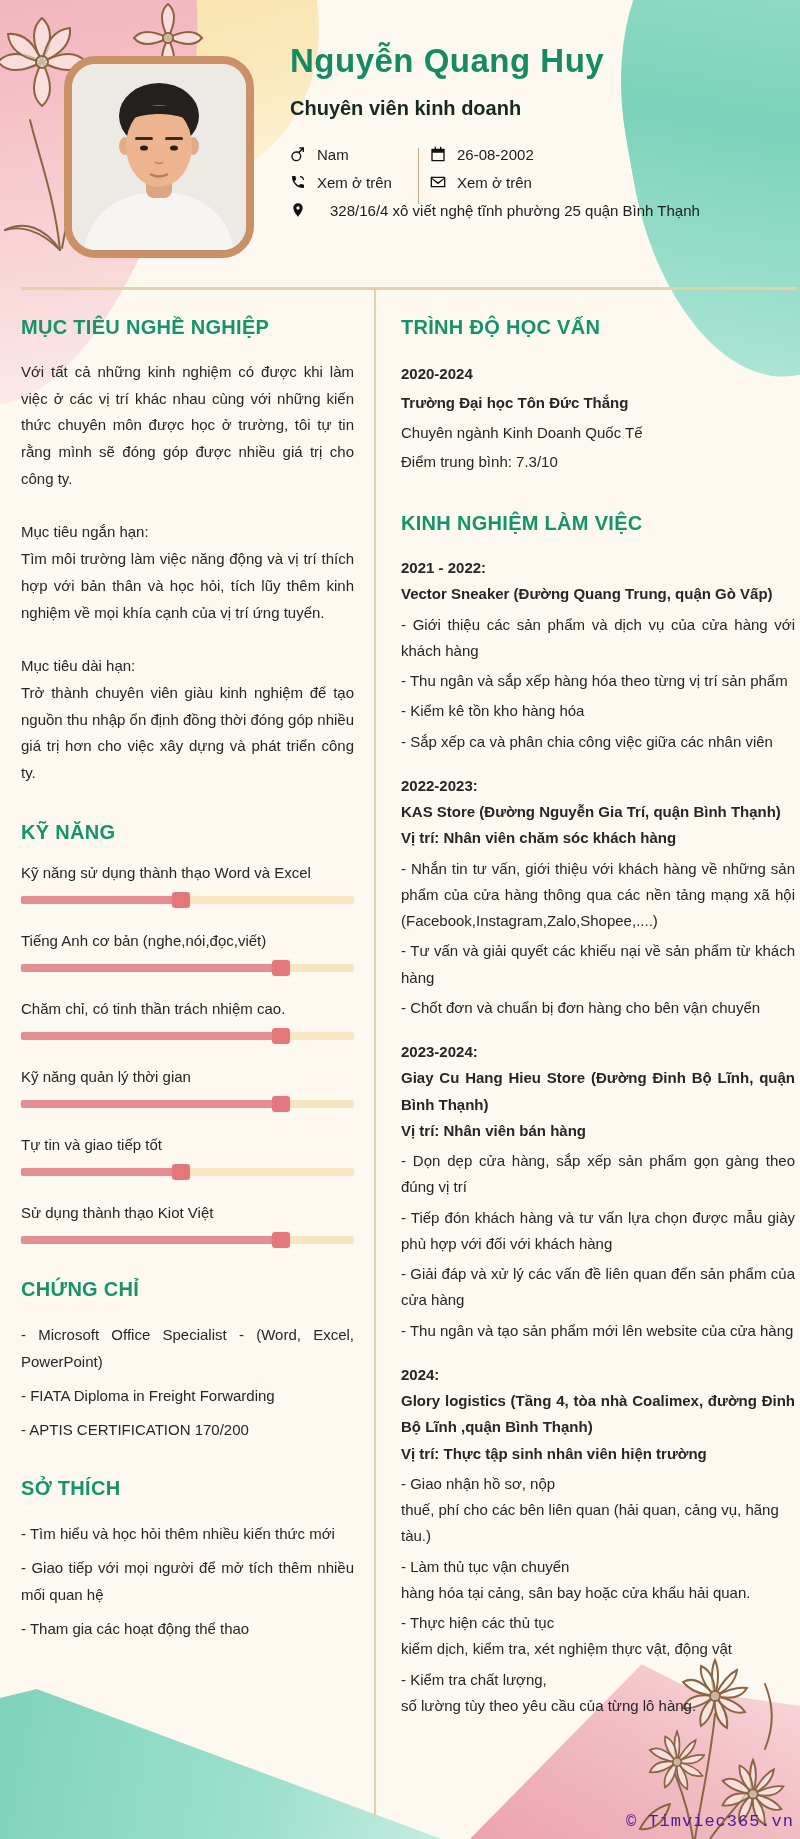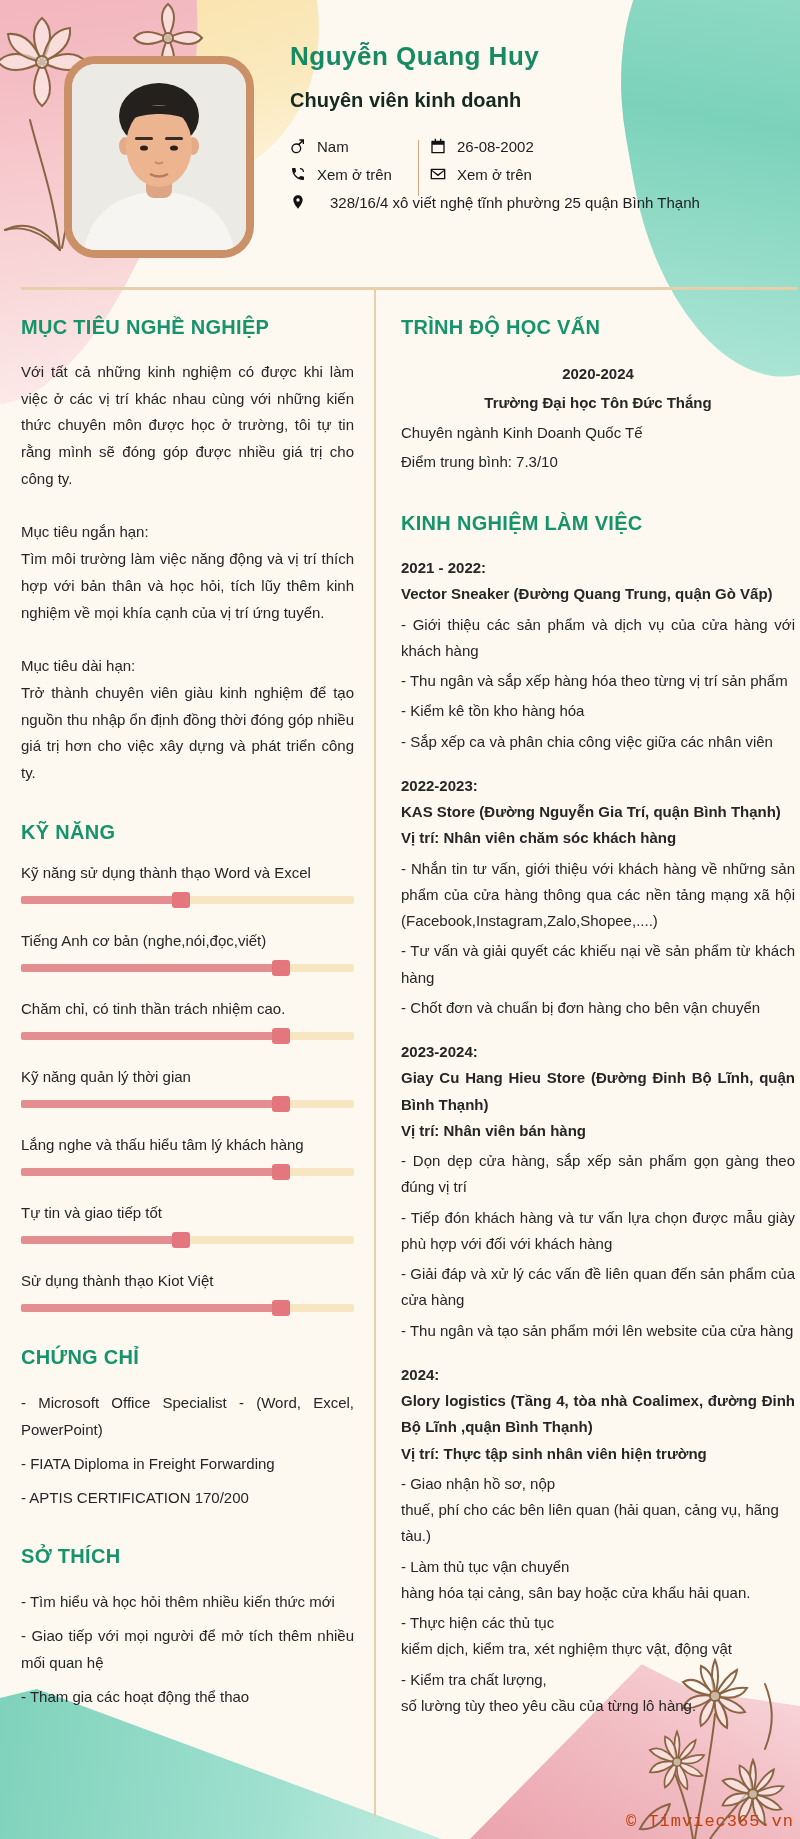--- a/index.html
+++ b/index.html
@@ -24,21 +24,21 @@
     background:linear-gradient(30deg,#eba3ad,#f2bfc5 55%,#f9dde0);
     clip-path:polygon(0 100%,52% 8%,68% 22%,100% 30%,100% 100%);}
   .decor-flowers-tl{left:0;top:0;}
   .decor-flowers-br{right:0;bottom:0;}
   
   .header{position:relative;height:287px;z-index:1;}
   .photo{position:absolute;left:64px;top:56px;width:190px;height:202px;box-sizing:border-box;
     border:8px solid #ca9169;border-radius:32px;overflow:hidden;background:#eceae5;}
   .photo svg{display:block;}
   .header-text{position:absolute;left:290px;top:42px;right:8px;}
-  .name{font-size:26px;font-weight:bold;color:#158a63;letter-spacing:.5px;line-height:1.15;}
+  .name{font-size:33px;font-weight:bold;color:#158a63;letter-spacing:.5px;line-height:1.15;}
   .job-title{font-size:20px;font-weight:bold;color:#16291f;margin-top:17px;}
   .info{margin-top:26px;font-size:15px;color:#1d1d1d;position:relative;
     display:grid;grid-template-columns:140px 1fr;row-gap:11px;}
   .info-vline{position:absolute;left:128px;top:2px;height:56px;width:1px;background:#d8a87e;}
   .info-item{display:flex;align-items:flex-start;gap:11px;}
   .info-item .ic{display:inline-flex;width:16px;height:16px;flex:0 0 16px;}
   .info-address{grid-column:1/3;gap:24px;}
   
   .rule{height:3px;background:#e8cfab;margin:0 3px 0 21px;position:relative;z-index:1;}
   .main{display:flex;align-items:stretch;position:relative;z-index:1;}
@@ -53,28 +53,28 @@
   .skill-label{font-size:15px;margin-bottom:15px;}
   .skill-bar{position:relative;height:8px;background:#f6e7c2;border-radius:2px;}
   .skill-fill{position:absolute;left:0;top:0;height:8px;background:#e48e91;border-radius:2px;}
   .skill-thumb{position:absolute;top:-4px;width:18px;height:16px;background:#e4767e;border-radius:3px;}
   
   .plain-list{font-size:15px;line-height:1.8;text-align:justify;}
   .plain-list .line{margin-bottom:7px;}
   .gap-top{margin-top:34px;}
   
   .edu-line{font-size:15px;line-height:1.95;}
-  .bold{font-weight:bold;text-align:center;}
+  .bold{font-weight:bold;}
   .exp-heading{margin-top:36px;}
   .job{margin-bottom:18px;font-size:15px;}
   .job-line{font-weight:bold;line-height:1.75;text-align:justify;}
   .duty{line-height:1.75;text-align:justify;white-space:pre-line;margin:4px 0;}
   
   .copyright{position:absolute;right:6px;bottom:8px;z-index:2;
-    font-family:"Liberation Mono",monospace;font-size:17px;color:#c2410c;letter-spacing:1px;}
+    font-family:"Liberation Mono",monospace;font-size:17px;color:#4c1d95;letter-spacing:1px;}
   .flower-stroke{stroke:#8a6443;fill:none;stroke-width:2;stroke-linecap:round;}
   .petal{stroke:#8a6443;fill:rgba(253,249,241,.55);stroke-width:2;}
 </style>
 </head>
 <body>
 
 <div class="page">
 
   <div class="decor decor-tl-yellow"></div>
   <div class="decor decor-tl-pink"></div>
@@ -265,27 +265,20 @@
             </div>
           </div>
           <div class="skill">
             <div class="skill-label">Kỹ năng quản lý thời gian</div>
             <div class="skill-bar">
               <div class="skill-fill" style="width: 78%;"></div>
               <div class="skill-thumb" style="left: calc(78% - 9px);"></div>
             </div>
           </div>
           <div class="skill">
-            <div class="skill-label">Lắng nghe và thấu hiểu tâm lý khách hàng</div>
-            <div class="skill-bar">
-              <div class="skill-fill" style="width: 78%;"></div>
-              <div class="skill-thumb" style="left: calc(78% - 9px);"></div>
-            </div>
-          </div>
-          <div class="skill">
             <div class="skill-label">Tự tin và giao tiếp tốt</div>
             <div class="skill-bar">
               <div class="skill-fill" style="width: 48%;"></div>
               <div class="skill-thumb" style="left: calc(48% - 9px);"></div>
             </div>
           </div>
           <div class="skill">
             <div class="skill-label">Sử dụng thành thạo Kiot Việt</div>
             <div class="skill-bar">
               <div class="skill-fill" style="width: 78%;"></div>

